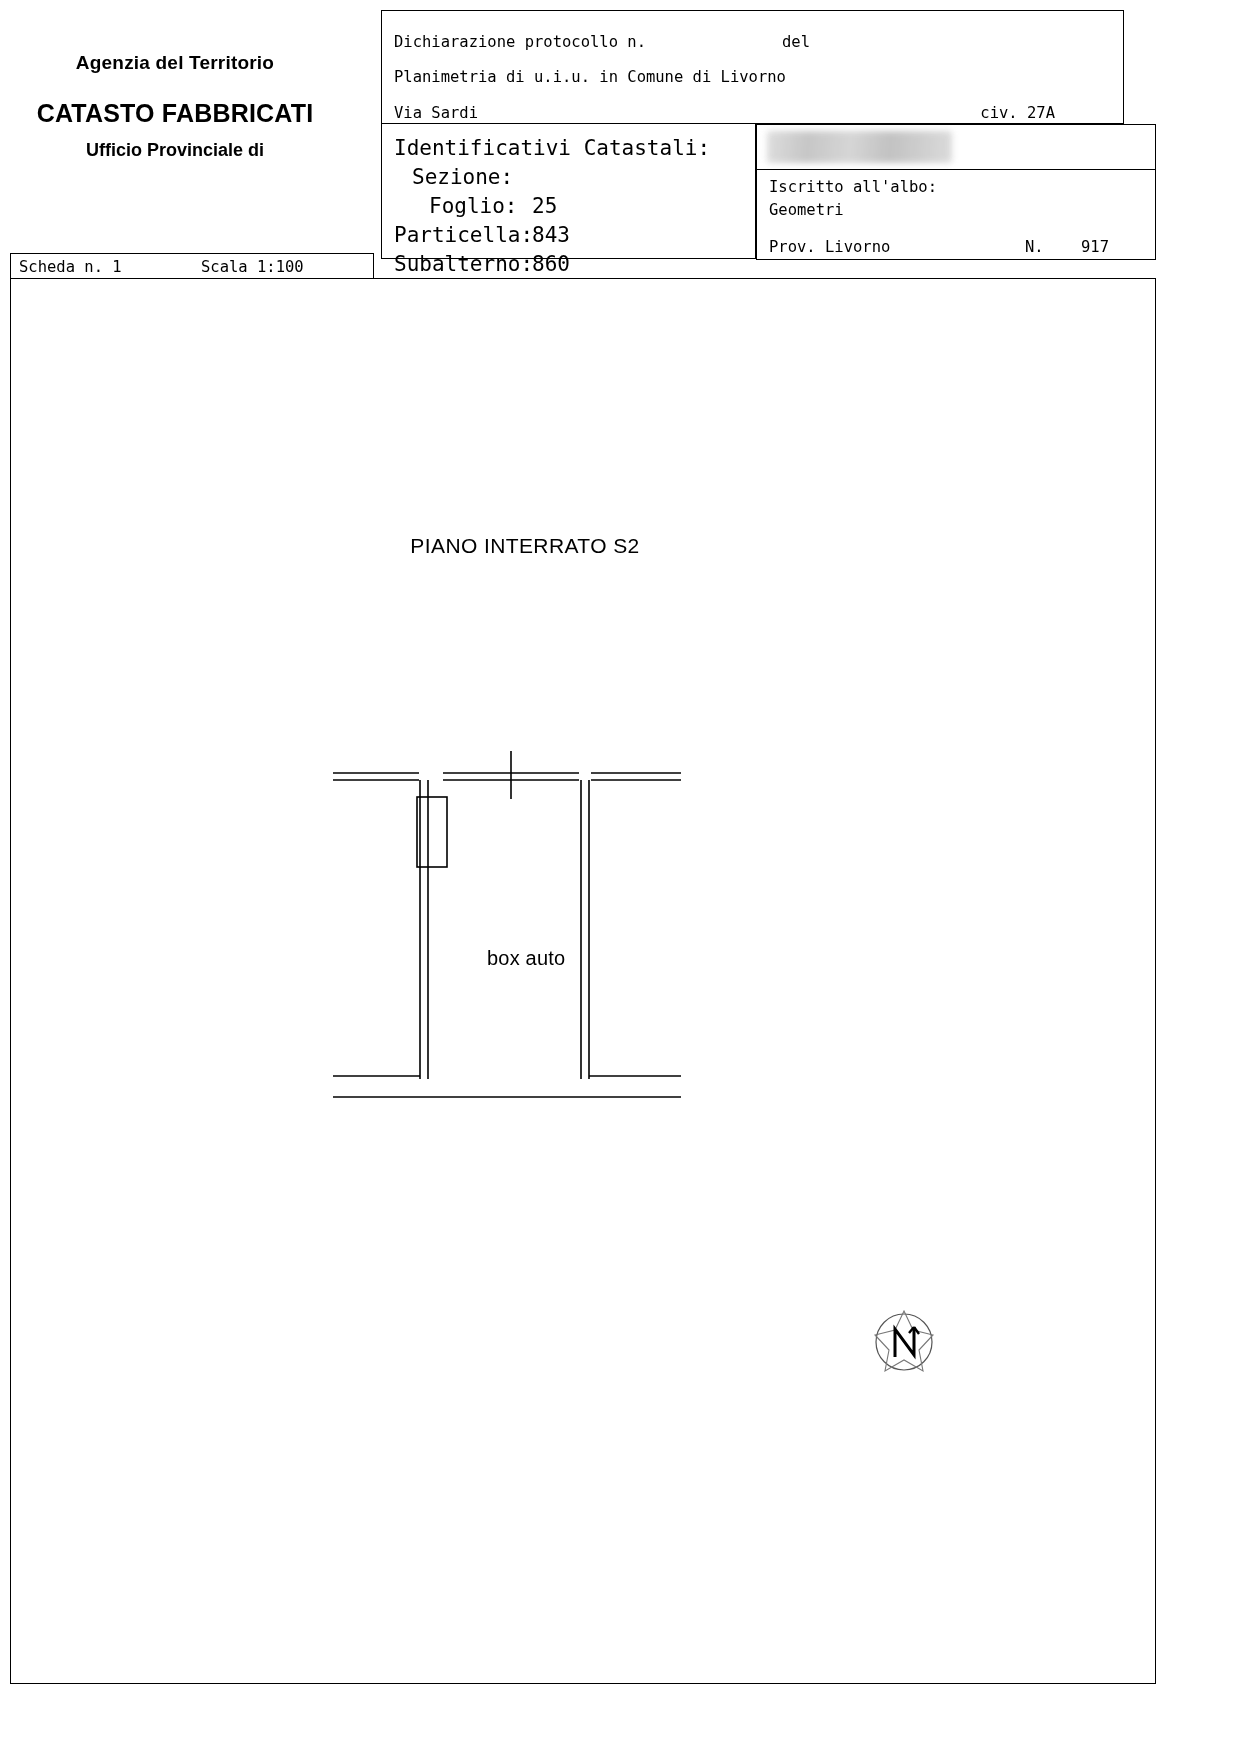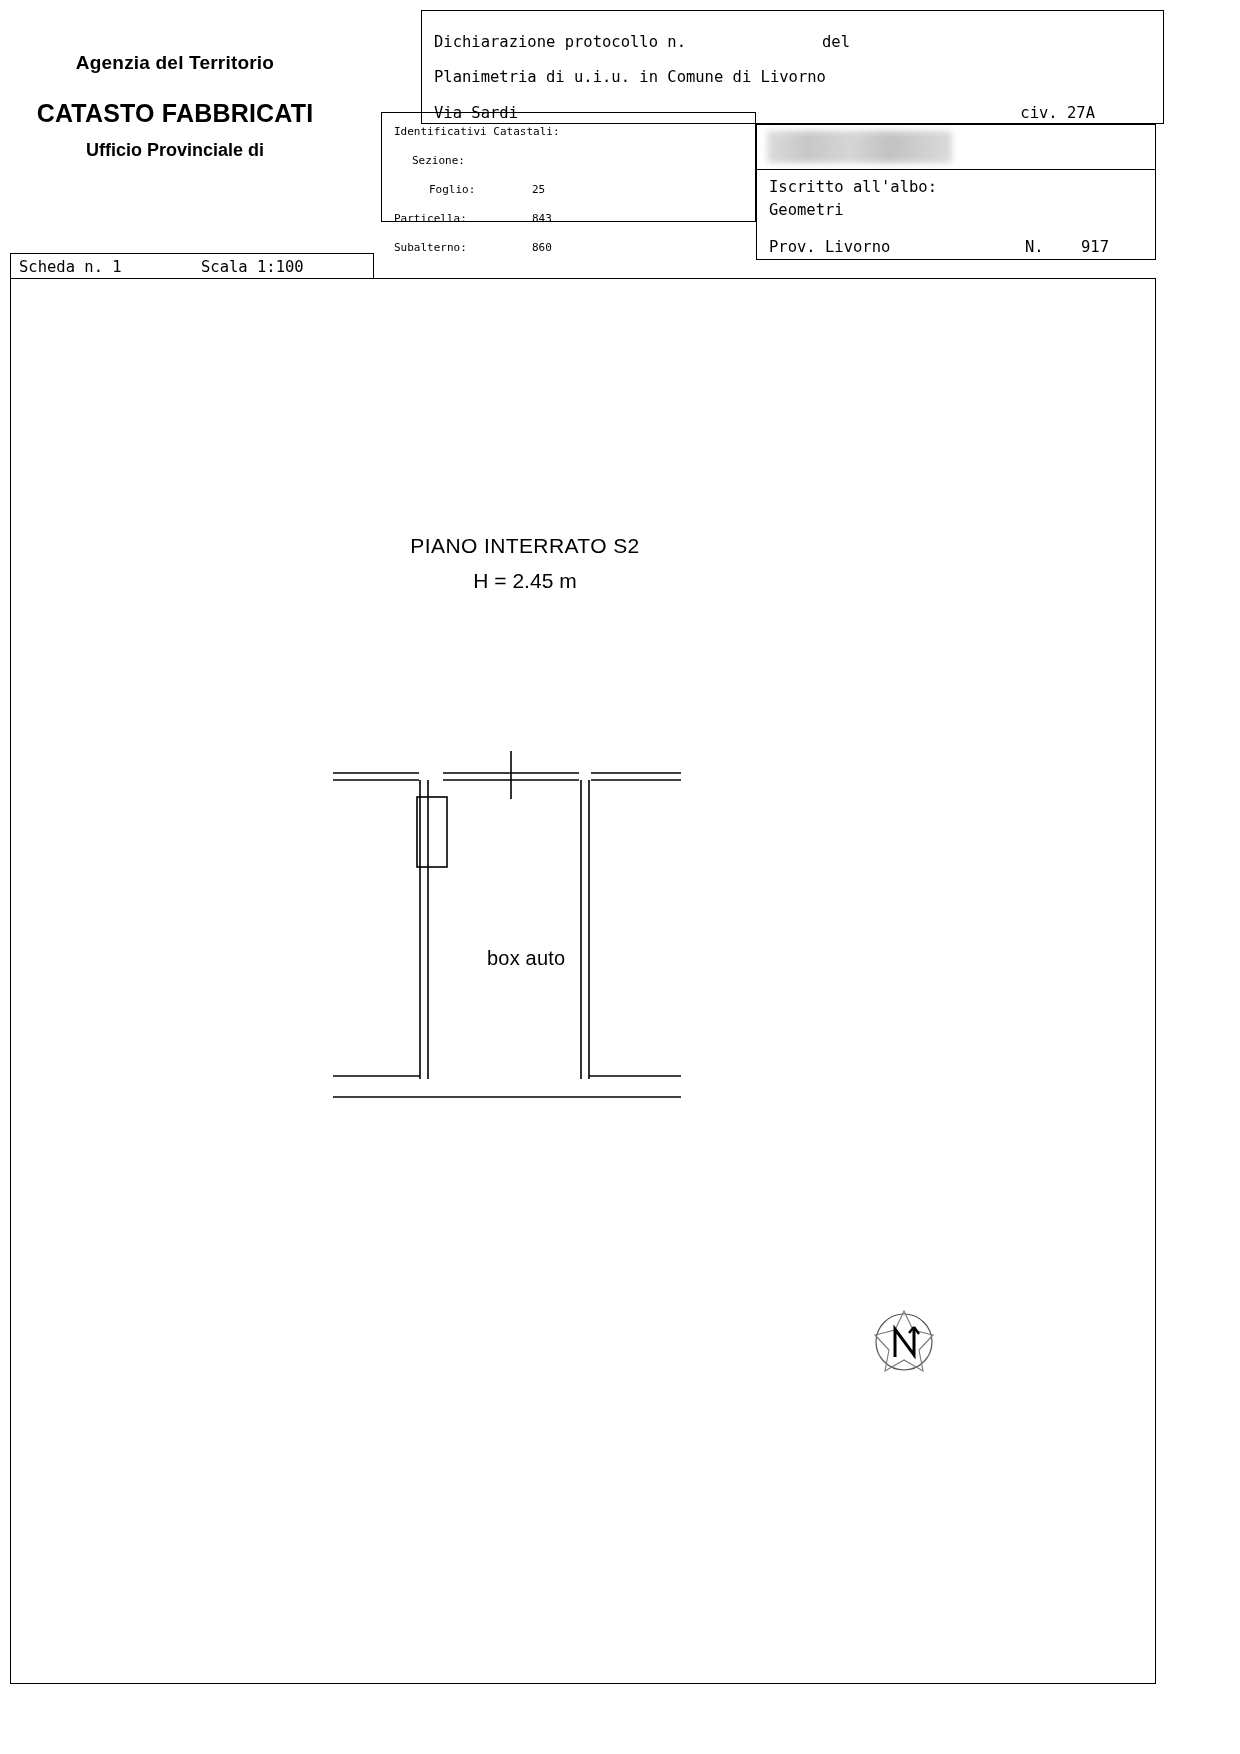--- a/index.html
+++ b/index.html
@@ -57,21 +57,20 @@
   .proto-box {
     position: absolute;
     left: 381px;
     top: 10px;
     width: 743px;
     height: 114px;
     border: 1px solid #000;
     box-sizing: border-box;
     font-family: "DejaVu Sans Mono", monospace;
     font-size: 15.5px;
-    margin-left: 40px;
   }
   .proto-row {
     position: absolute;
     left: 12px;
   }
   .proto-r1 { top: 22px; }
   .proto-r2 { top: 57px; }
   .proto-r3 { top: 93px; }
   .proto-del {
     position: absolute;
@@ -81,27 +80,27 @@
   .proto-civ {
     position: absolute;
     right: 68px;
     top: 93px;
   }
 
   
   .ident-box {
     position: absolute;
     left: 381px;
-    top: 112px;
+    top: 123px;
     width: 375px;
-    height: 110px;
+    height: 136px;
     border: 1px solid #000;
     box-sizing: border-box;
     font-family: "DejaVu Sans Mono", monospace;
-    font-size: 11px;
+    font-size: 21px;
   }
   .ident-line {
     position: absolute;
     left: 12px;
     white-space: pre;
   }
   .ident-l1 { top: 12px; }
   .ident-l2 { top: 41px; }
   .ident-l3 { top: 70px; }
   .ident-l4 { top: 99px; }
@@ -272,21 +271,20 @@
   </div>
 
   <div class="scheda-bar">
     <div class="scheda-n">Scheda n. 1</div>
     <div class="scheda-scala">Scala 1:100</div>
   </div>
 
   <div class="drawing-frame">
 
     <div class="floor-title"><span>PIANO INTERRATO S2</span></div>
-    <div class="floor-height"><span>H = 2.45 m</span></div>
 
     <svg class="plan-svg" viewBox="0 0 1144 1404" preserveAspectRatio="none">
       <g stroke="#000" fill="none" stroke-width="1.6">
 
         <line x1="322" y1="494" x2="408" y2="494"></line>
         <line x1="322" y1="501" x2="408" y2="501"></line>
 
         <line x1="432" y1="494" x2="568" y2="494"></line>
         <line x1="432" y1="501" x2="568" y2="501"></line>
 

